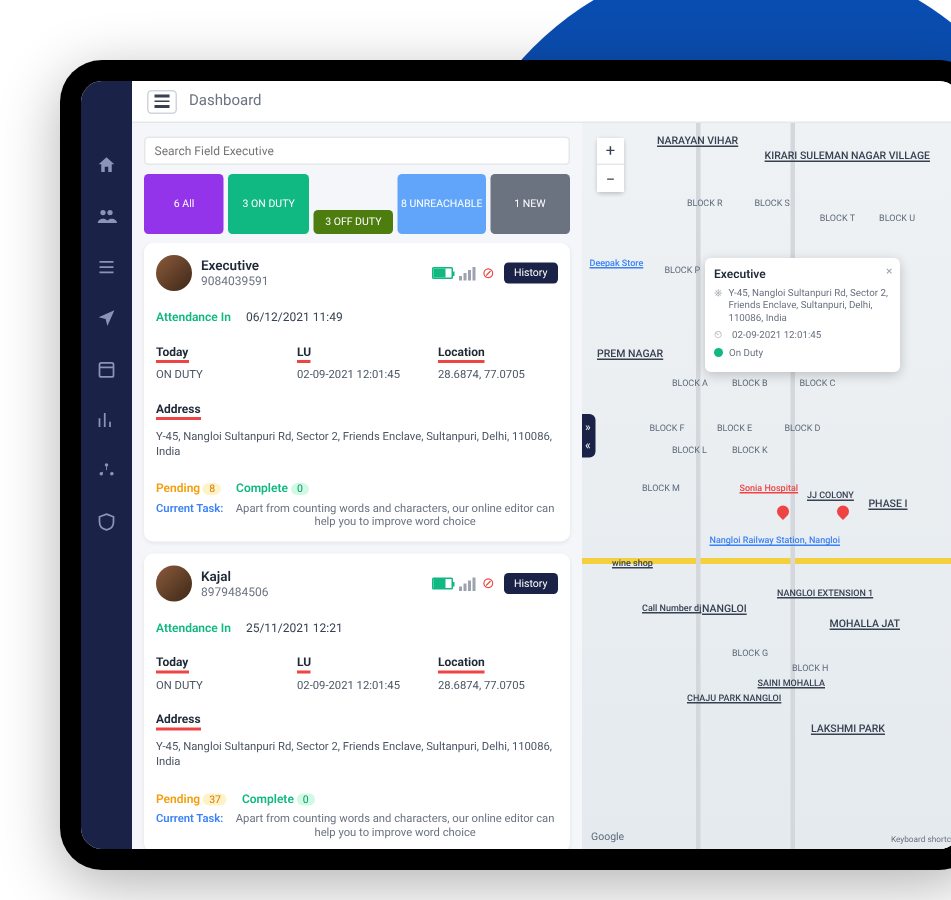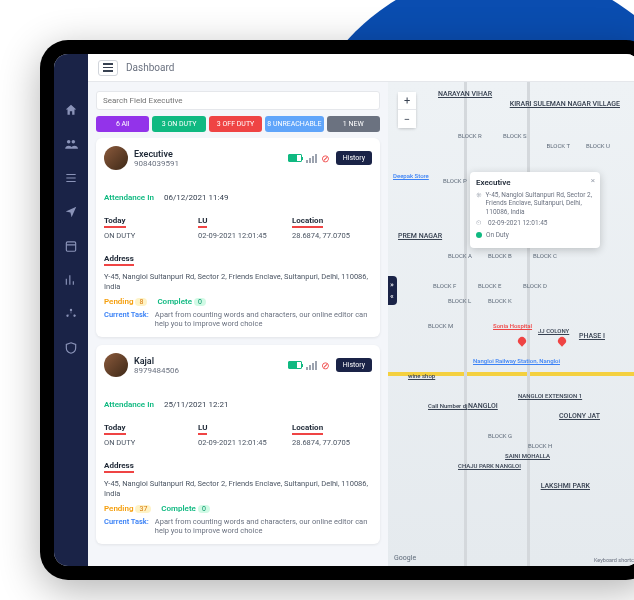--- a/index.html
+++ b/index.html
@@ -16,54 +16,54 @@
 .hamburger span { width: 10px; height: 1.5px; background: #374151; }
 .page-title { font-size: 10px; color: #6b7280; }
 .content { flex: 1; display: flex; overflow: hidden; }
 .left-panel { width: 300px; display: flex; flex-direction: column; overflow: hidden; }
 .search-row { padding: 6px 8px; }
 .search-input { width: 100%; border: 1px solid #e5e7eb; border-radius: 3px; font-size: 8px; padding: 4px 6px; color: #9ca3af; }
 .filters { display: flex; gap: 3px; padding: 0 8px 6px; }
 .filter-btn { flex: 1; font-size: 7px; color: #fff; border: none; border-radius: 3px; padding: 4px 2px; cursor: pointer; white-space: nowrap; text-align: center; }
 .f-all { background: #9333ea; }
 .f-on { background: #10b981; }
-.f-off { background: #ef4444; }
+.f-off { background: #4d7c0f; margin-top: 24px; }
 .f-unreach { background: #60a5fa; }
 .f-new { background: #6b7280; }
 .exec-list { flex: 1; overflow-y: auto; padding: 0 8px; }
 .exec-card { background: #fff; border-radius: 6px; padding: 8px; margin-bottom: 8px; box-shadow: 0 1px 3px rgba(0,0,0,0.08); }
 .exec-head { display: flex; align-items: center; gap: 6px; }
 .avatar { width: 24px; height: 24px; border-radius: 50%; background: linear-gradient(135deg, #8b5a3c, #3d2817); }
 .exec-name-block { flex: 1; }
 .exec-name { font-size: 9px; font-weight: 600; color: #1f2937; }
 .exec-phone { font-size: 8px; color: #6b7280; }
 .status-icons { display: flex; gap: 4px; align-items: center; }
 .battery { width: 14px; height: 8px; border: 1px solid #10b981; border-radius: 1px; position: relative; }
 .battery::after { content: ''; position: absolute; right: -2px; top: 2px; width: 1px; height: 3px; background: #10b981; }
 .battery-fill { background: #10b981; width: 60%; height: 100%; }
 .signal { display: flex; align-items: flex-end; gap: 1px; }
 .signal span { width: 2px; background: #9ca3af; }
 .signal span:nth-child(1){height:3px}.signal span:nth-child(2){height:5px}.signal span:nth-child(3){height:7px}.signal span:nth-child(4){height:9px}
 .wifi-off { color: #ef4444; font-size: 10px; }
 .history-btn { background: #1a2347; color: #fff; border: none; border-radius: 3px; font-size: 7px; padding: 3px 7px; cursor: pointer; }
-.att-row { display: flex; gap: 10px; margin-top: 23px; font-size: 8px; }
+.att-row { display: flex; gap: 10px; margin-top: 13px; font-size: 8px; }
 .att-label { color: #10b981; font-weight: 600; }
 .att-val { color: #374151; }
 .info-grid { display: flex; gap: 14px; margin-top: 6px; }
 .info-col { flex: 1; }
 .info-label { font-size: 8px; font-weight: 700; color: #1f2937; border-bottom: 2px solid #ef4444; display: inline-block; padding-bottom: 1px; margin-bottom: 3px; }
 .info-val { font-size: 7.5px; color: #4b5563; }
 .addr-block { margin-top: 6px; }
 .addr-text { font-size: 7.5px; color: #4b5563; margin-top: 3px; line-height: 1.3; }
-.pending-row { margin-top: 5px; font-size: 8px; }
+.pending-row { margin-top: 15px; font-size: 8px; }
 .pending-lbl { color: #f59e0b; font-weight: 600; }
 .pending-badge { background: #fef3c7; color: #d97706; border-radius: 6px; padding: 0 4px; font-size: 7px; }
 .complete-lbl { color: #10b981; font-weight: 600; margin-left: 8px; }
 .complete-badge { background: #d1fae5; color: #059669; border-radius: 6px; padding: 0 4px; font-size: 7px; }
-.task-row { margin-top: 4px; font-size: 7.5px; display: flex; gap: 6px; }
+.task-row { margin-top: 4px; font-size: 7.5px; display: flex; gap: 6px; text-align: center; }
 .task-lbl { color: #3b82f6; font-weight: 600; white-space: nowrap; }
 .task-txt { color: #6b7280; line-height: 1.3; }
 .map-panel { flex: 1; position: relative; background: #e8ecef; overflow: hidden; }
 .map-bg { position: absolute; inset: 0; background: linear-gradient(180deg, #eef2f5 0%, #e5eaee 100%); }
 .map-roads { position: absolute; inset: 0; }
 .road-h { position: absolute; height: 4px; background: #f4d03f; left: 0; right: 0; }
 .road-h.r1 { top: 60%; }
 .road-v { position: absolute; width: 3px; background: #d4d8dc; top: 0; bottom: 0; }
 .map-label { position: absolute; font-size: 6px; color: #5f6b7a; text-transform: uppercase; }
 .map-area { position: absolute; font-size: 7px; color: #374151; font-weight: 500; text-decoration: underline; }
@@ -286,21 +286,21 @@
       <div class="map-roads">
         <div class="road-h r1"></div>
         <div class="road-v" style="left:30%"></div>
         <div class="road-v" style="left:55%"></div>
       </div>
       <div class="map-area" style="top:8px;left:50px">NARAYAN VIHAR</div>
       <div class="map-area" style="top:18px;right:20px">KIRARI SULEMAN NAGAR VILLAGE</div>
       <div class="map-area" style="top:150px;left:10px">PREM NAGAR</div>
       <div class="map-area" style="top:320px;left:80px">NANGLOI</div>
       <div class="map-area" style="top:310px;left:130px;font-size:6px">NANGLOI EXTENSION 1</div>
-      <div class="map-area" style="top:330px;right:40px">COLONY JAT</div>
+      <div class="map-area" style="top:330px;right:40px">MOHALLA JAT</div>
       <div class="map-area" style="top:400px;right:50px">LAKSHMI PARK</div>
       <div class="map-area" style="top:380px;left:70px;font-size:6px">CHAJU PARK NANGLOI</div>
       <div class="map-area" style="top:370px;right:90px;font-size:6px">SAINI MOHALLA</div>
       <div class="map-area" style="top:240px;left:105px;font-size:6px;color:#ef4444">Sonia Hospital</div>
       <div class="map-area" style="top:275px;left:85px;font-size:6px;color:#3b82f6">Nangloi Railway Station, Nangloi</div>
       <div class="map-area" style="top:90px;left:5px;font-size:6px;color:#3b82f6">Deepak Store</div>
       <div class="map-area" style="top:110px;left:110px;font-size:6px">RC PLAZA</div>
       <div class="map-area" style="top:290px;left:20px;font-size:6px">wine shop</div>
       <div class="map-area" style="top:320px;left:40px;font-size:6px">Call Number dj</div>
       <div class="map-area" style="top:250px;right:35px;font-size:7px">PHASE I</div>

